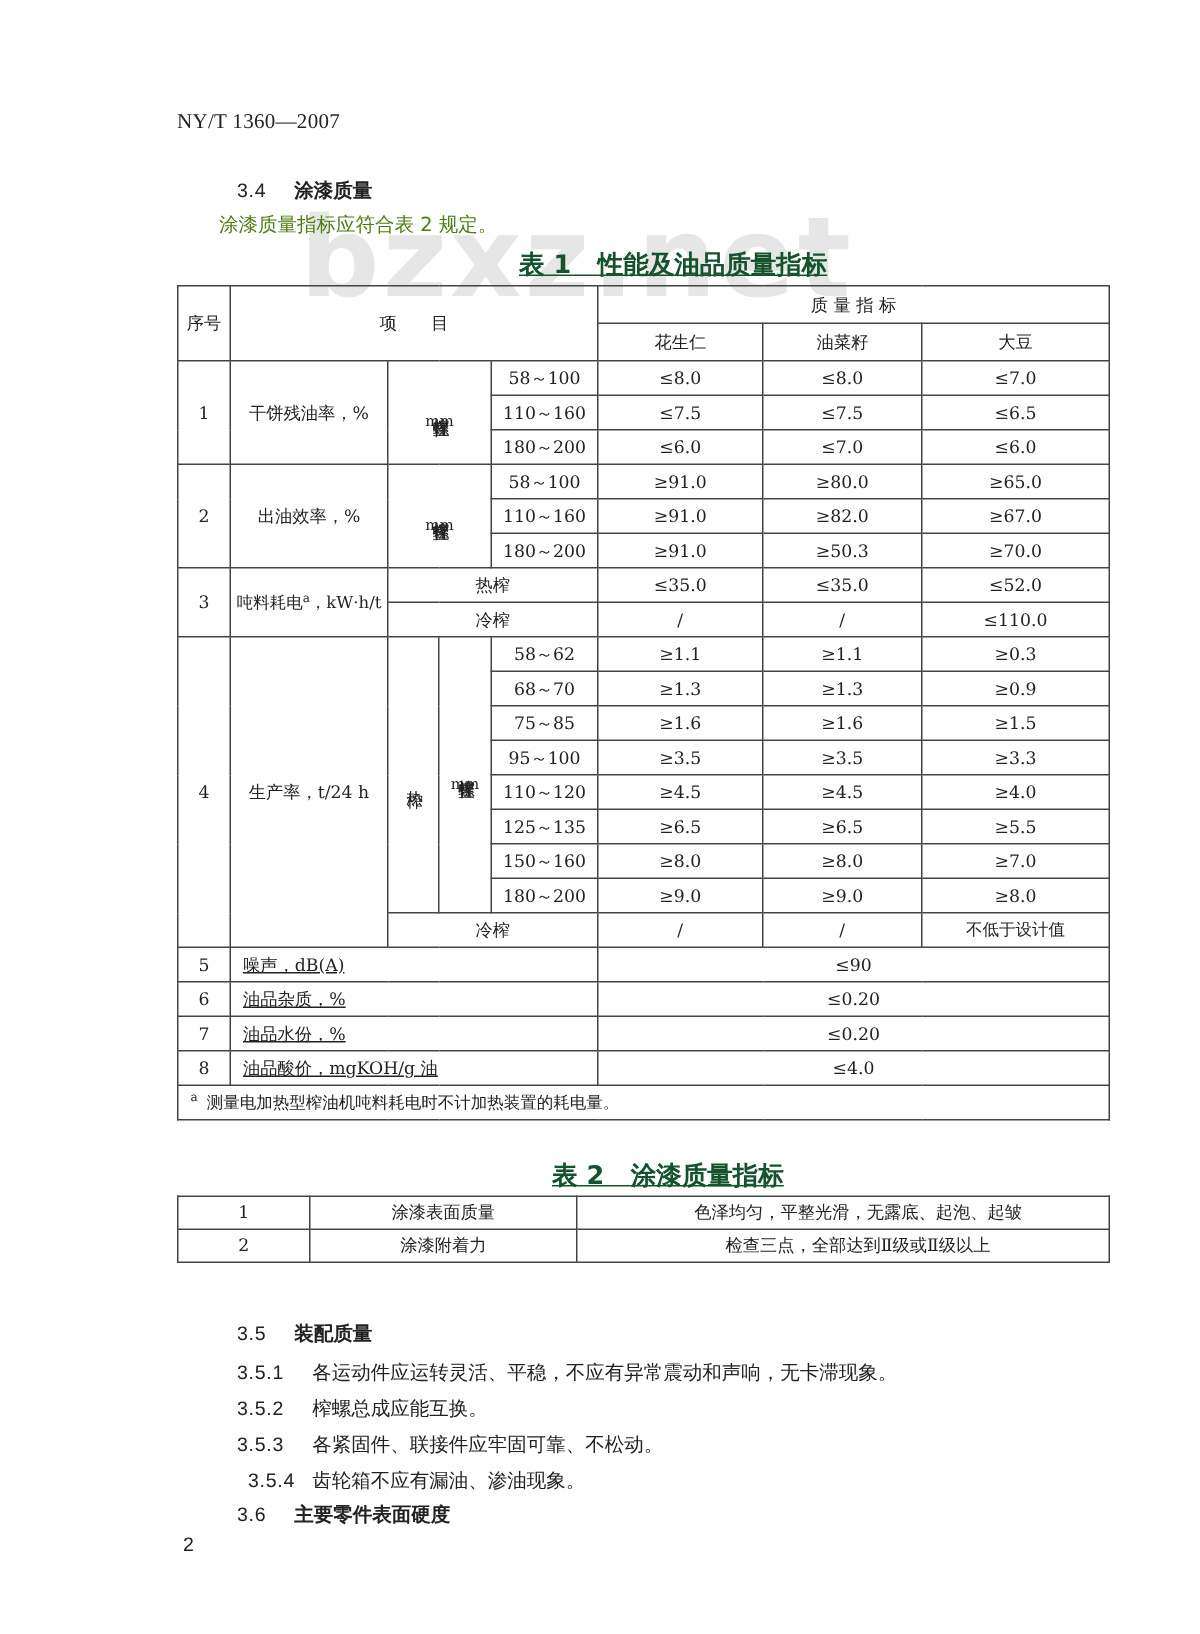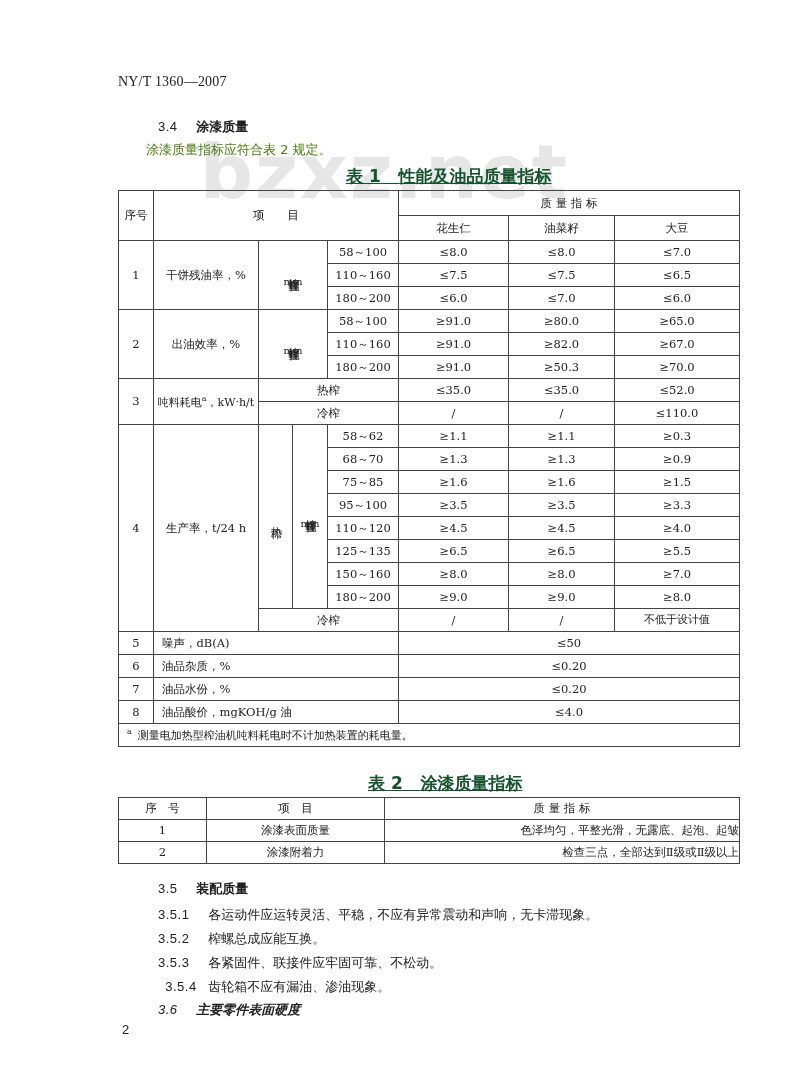--- a/index.html
+++ b/index.html
@@ -14,26 +14,26 @@
   .tcaption { font-family:"DejaVu Sans",sans-serif; font-weight:bold; font-size:17px; color:#14532d; white-space:nowrap;text-decoration:underline; }
   .watermark { left:200px; top:135px; font-family:"DejaVu Sans","Liberation Sans",sans-serif; font-weight:bold;
                font-size:74px; color:#e6e6e6; letter-spacing:2px; z-index:0; line-height:1; }
   table { border-collapse:collapse; font-size:11.5px; font-family:"DejaVu Serif","Liberation Serif",serif; color:#222; z-index:1; }
   td { border:1px solid #444; text-align:center; vertical-align:middle; padding:0; line-height:1.1; }
   .t1 { left:118px; top:190px; width:621px; table-layout:fixed; }
   .t1 td { height:22px; }
   .t1 .hdr td { height:24px; }
   .vtext { writing-mode:vertical-rl; text-orientation:upright; letter-spacing:1px; font-size:11px; display:inline-block; }
   .unit { font-size:10px; display:block; margin-top:1px; }
-  .left { text-align:left; padding-left:8px; }
+  .left { text-align:left; padding-left:8px;text-decoration:underline; }
   .note { text-align:left; padding-left:8px; font-size:11px; }
   .note sup { font-size:8px; margin-right:6px; }
   .t2 { left:118px; top:797px; width:621px; table-layout:fixed; font-size:11.5px; }
   .t2 td { height:21px; }
-  .t2 .vl { text-align:right; padding-left:20px; }
+  .t2 .vl { text-align:center; padding-left:20px; }
   .pageno { left:122px; top:1022px; font-size:13px; font-family:"Liberation Sans",sans-serif; }
 </style>
 </head>
 <body>
 
 <div class="abs watermark">bzxz.net</div>
 
 <div class="abs std-code">NY/T 1360—2007</div>
 
 <div class="abs sec" style="left:118px; top:118px;">
@@ -193,21 +193,21 @@
   <tr>
     <td colspan="3">冷榨</td>
     <td>/</td>
     <td>/</td>
     <td style="font-family:'DejaVu Sans',sans-serif;font-size:11px;">不低于设计值</td>
   </tr>
 
   <tr>
     <td>5</td>
     <td colspan="4" class="left">噪声，dB(A)</td>
-    <td colspan="3">≤50</td>
+    <td colspan="3">≤90</td>
   </tr>
   <tr>
     <td>6</td>
     <td colspan="4" class="left">油品杂质，%</td>
     <td colspan="3">≤0.20</td>
   </tr>
   <tr>
     <td>7</td>
     <td colspan="4" class="left">油品水份，%</td>
     <td colspan="3">≤0.20</td>
@@ -228,25 +228,20 @@
   <span>涂漆质量指标</span>
 </div>
 
 <table class="abs t2">
   <colgroup>
       <col style="width:88px">
       <col style="width:178px">
       <col style="width:355px">
     </colgroup>
   <tbody>
-      <tr>
-    <td>序　号</td>
-    <td>项　目</td>
-    <td>质 量 指 标</td>
-  </tr>
   <tr>
     <td>1</td>
     <td>涂漆表面质量</td>
     <td class="vl">色泽均匀，平整光滑，无露底、起泡、起皱</td>
   </tr>
   <tr>
     <td>2</td>
     <td>涂漆附着力</td>
     <td class="vl">检查三点，全部达到Ⅱ级或Ⅱ级以上</td>
   </tr>
@@ -266,18 +261,18 @@
   <span>榨螺总成应能互换。</span>
 </div>
 <div class="abs sec" style="left:118px; top:954px;">
   <span class="num" style="width:46px;">3.5.3</span>
   <span>各紧固件、联接件应牢固可靠、不松动。</span>
 </div>
 <div class="abs sec" style="left:118px; top:978px;text-align:center;">
   <span class="num" style="width:46px;">3.5.4</span>
   <span>齿轮箱不应有漏油、渗油现象。</span>
 </div>
-<div class="abs sec" style="left:118px; top:1001px;font-style:italic;">
+<div class="abs sec" style="left:118px; top:1001px;">
   <span class="num" style="width:34px;">3.6</span>
   <span class="bold">主要零件表面硬度</span>
 </div>
 
 <div class="abs pageno">2</div>
 
 </body></html>

